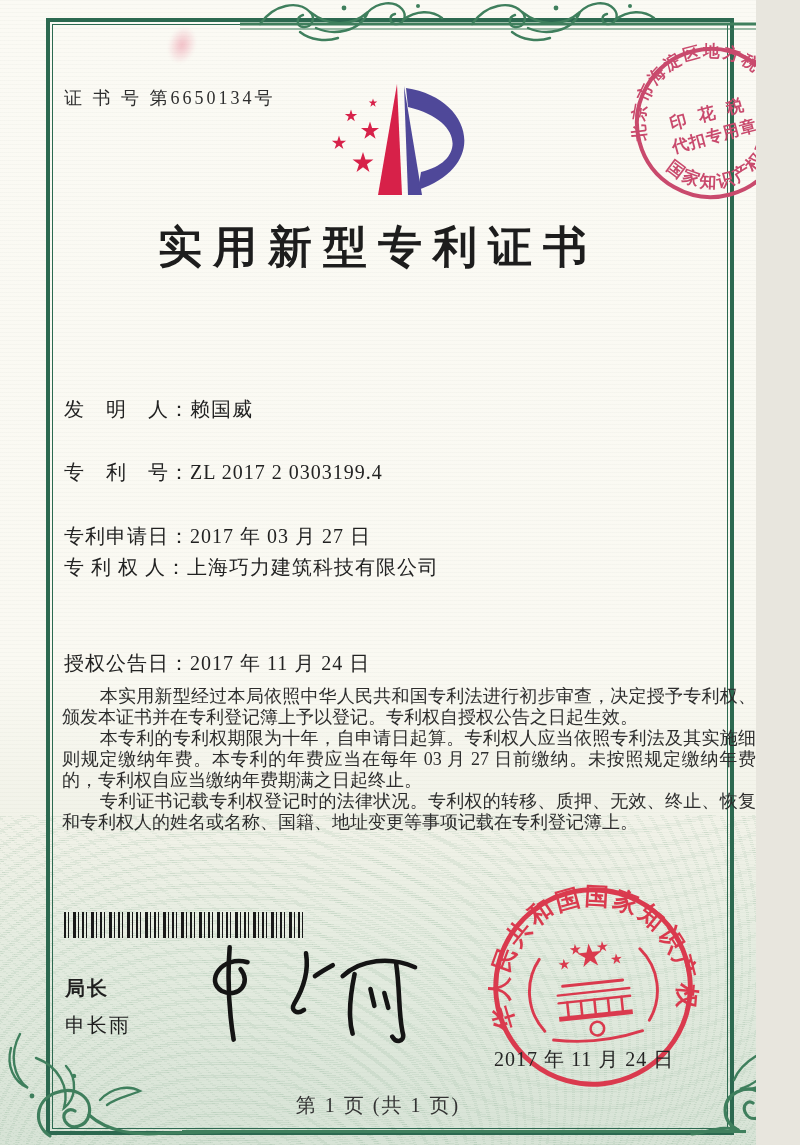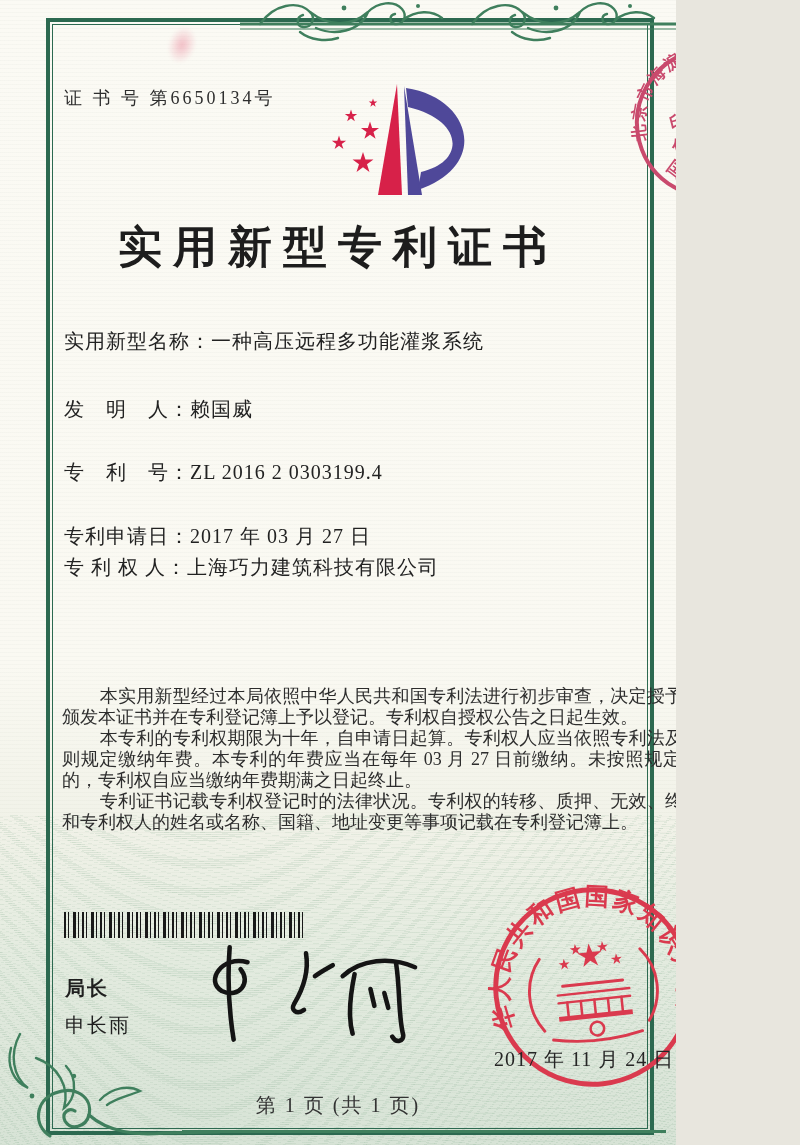--- a/index.html
+++ b/index.html
@@ -1,17 +1,17 @@
 <!DOCTYPE html>
 <html style="--frame-green: #2c6950; --ornament-green: #3f7f5d; --stamp-pink: #c94a6d; --seal-red: #da3a4e; --logo-red: #d72149; --logo-blue: #4f4899; --ink: #262626; --paper-top: #fbfaf4; --paper-bottom: #d7e3d6; --barcode-black: #191919;"><head>
 <meta charset="utf-8">
 <style>
   html,body{margin:0;padding:0;background:#e8e6de;}
   .page{
-    position:relative; width:676px; height:1145px; overflow:hidden;
+    position:relative; width:756px; height:1145px; overflow:hidden;
     background:linear-gradient(180deg,var(--paper-top,#fbfaf4) 0%,#faf9f2 58%,#f1f2e8 72%,#e3ebdf 84%,var(--paper-bottom,#d7e3d6) 100%);
     font-family:"Liberation Serif","DejaVu Serif",serif; color:var(--ink,#262626);
   }
   .tex{position:absolute;inset:0;background:repeating-linear-gradient(180deg,rgba(150,165,150,.05) 0 1px,transparent 1px 4px);pointer-events:none;}
   .waves{position:absolute;left:0;right:0;bottom:0;height:330px;pointer-events:none;background:
     repeating-radial-gradient(120% 85% at 30% 165%, rgba(105,155,120,.13) 0 1px, transparent 1px 6px),
     repeating-radial-gradient(130% 90% at 78% 180%, rgba(105,155,120,.10) 0 1px, transparent 1px 7px);}
   .frame{position:absolute;left:46px;top:18px;right:22px;bottom:10px;border:4px solid var(--frame-green,#2c6950);}
   .frame-inner{position:absolute;inset:2px;border:1px solid var(--frame-green,#2c6950);}
   .orn{position:absolute;pointer-events:none;}
@@ -106,34 +106,34 @@
     </text>
     <text font-size="17" letter-spacing="2" text-anchor="middle">
       <textPath href="#tsBot" startOffset="50%">国家知识产权局</textPath>
     </text>
     <text x="0" y="-4" font-size="17" letter-spacing="4" text-anchor="middle">印 花 税</text>
     <text x="0" y="19" font-size="16.5" letter-spacing="1" text-anchor="middle">代扣专用章</text>
   </svg>
 
   <div class="title">实用新型专利证书</div>
 
-  <div class="field" style="top:328px">
-    <span>实用新型名称：</span><span>一种高压远程多功能灌浆系统</span>
-  </div>
   <div class="field" style="top:396px">
     <span>发　明　人：</span><span>赖国威</span>
   </div>
   <div class="field" style="top:459px">
-    <span>专　利　号：</span><span>ZL 2016 2 0303199.4</span>
+    <span>专　利　号：</span><span>ZL 2017 2 0303199.4</span>
   </div>
   <div class="field" style="top:523px">
     <span>专利申请日：</span><span>2017 年 03 月 27 日</span>
   </div>
   <div class="field" style="top:554px">
     <span>专 利 权 人：</span><span>上海巧力建筑科技有限公司</span>
+  </div>
+  <div class="field" style="top:650px">
+    <span>授权公告日：</span><span>2017 年 11 月 24 日</span>
   </div>
 
   <div class="paras">
     <p>本实用新型经过本局依照中华人民共和国专利法进行初步审查，决定授予专利权、颁发本证书并在专利登记簿上予以登记。专利权自授权公告之日起生效。</p>
     <p>本专利的专利权期限为十年，自申请日起算。专利权人应当依照专利法及其实施细则规定缴纳年费。本专利的年费应当在每年 03 月 27 日前缴纳。未按照规定缴纳年费的，专利权自应当缴纳年费期满之日起终止。</p>
     <p>专利证书记载专利权登记时的法律状况。专利权的转移、质押、无效、终止、恢复和专利权人的姓名或名称、国籍、地址变更等事项记载在专利登记簿上。</p>
   </div>
 
   <div class="barcode"></div>
 

